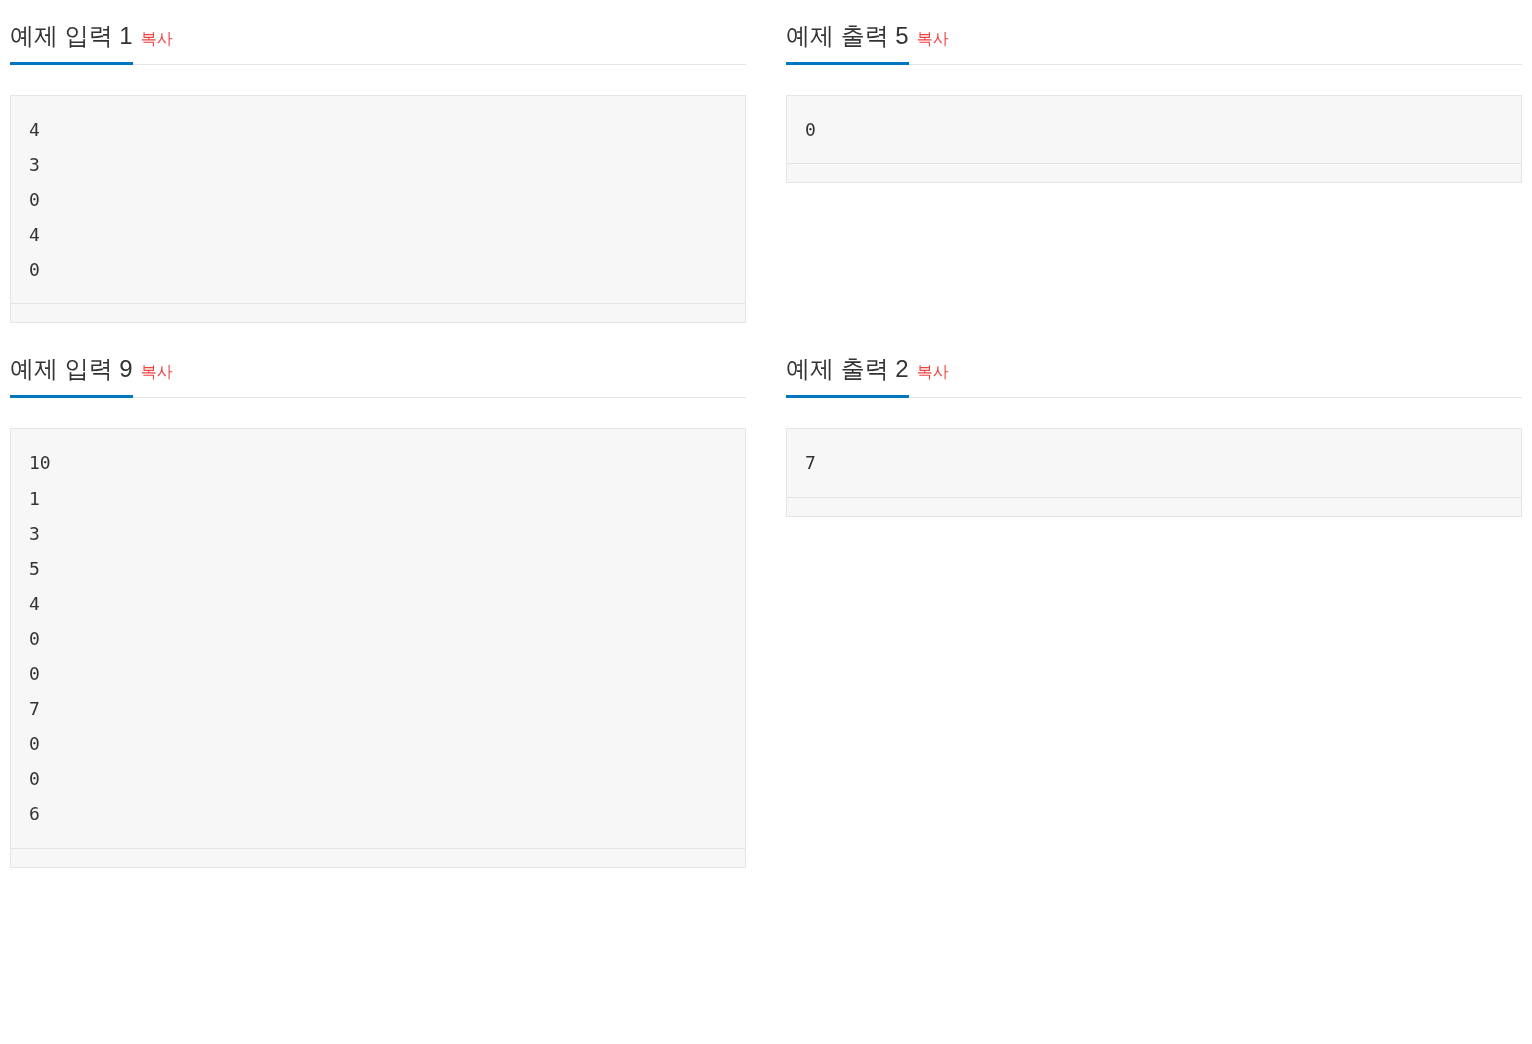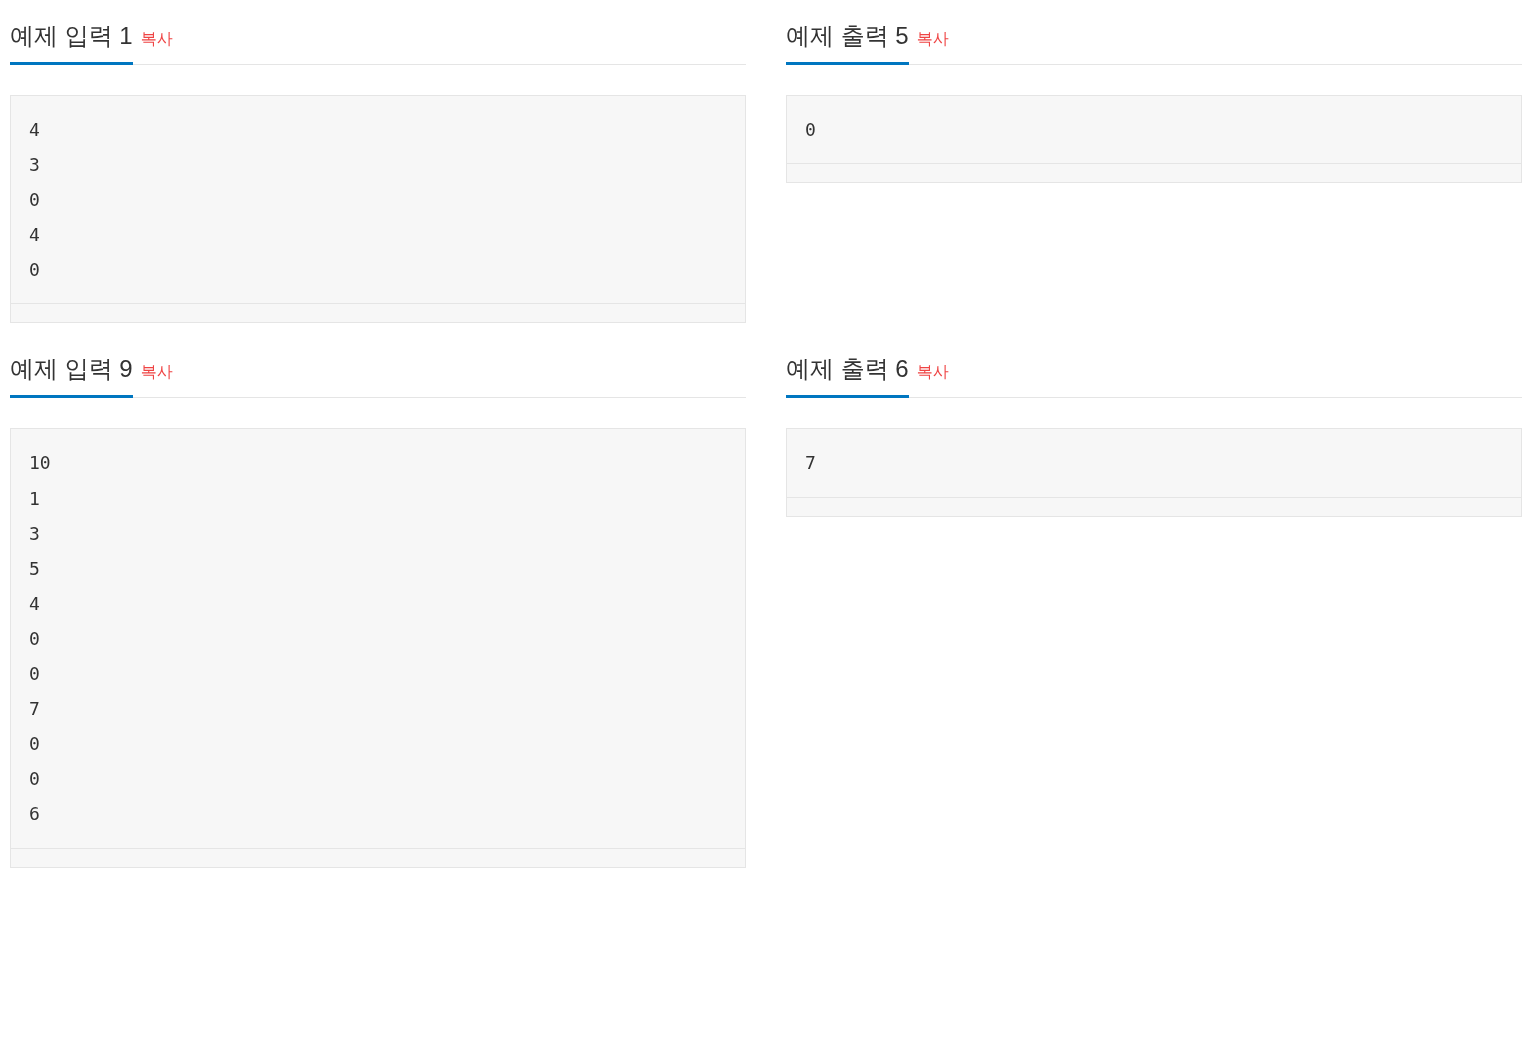--- a/index.html
+++ b/index.html
@@ -108,21 +108,21 @@
 0
 0
 7
 0
 0
 6</pre>
       <div class="code-footer"></div>
     </div>
     <div class="example-col">
       <div class="section-header">
-        <span class="section-title">예제 출력 6</span>
+        <span class="section-title">예제 출력 2</span>
         <span class="copy-link">복사</span>
       </div>
       <pre class="code-block">7</pre>
       <div class="code-footer"></div>
     </div>
   </div>
 
 </div>
 
 </body></html>

